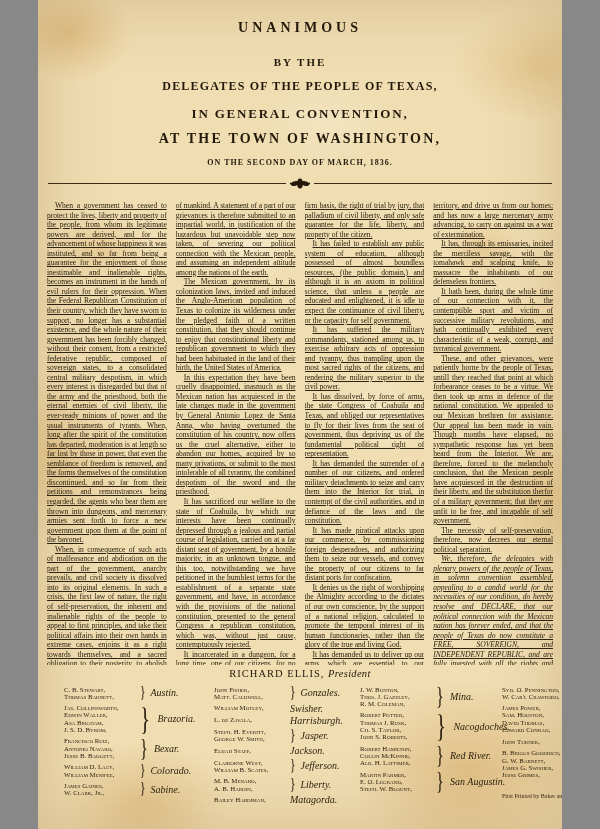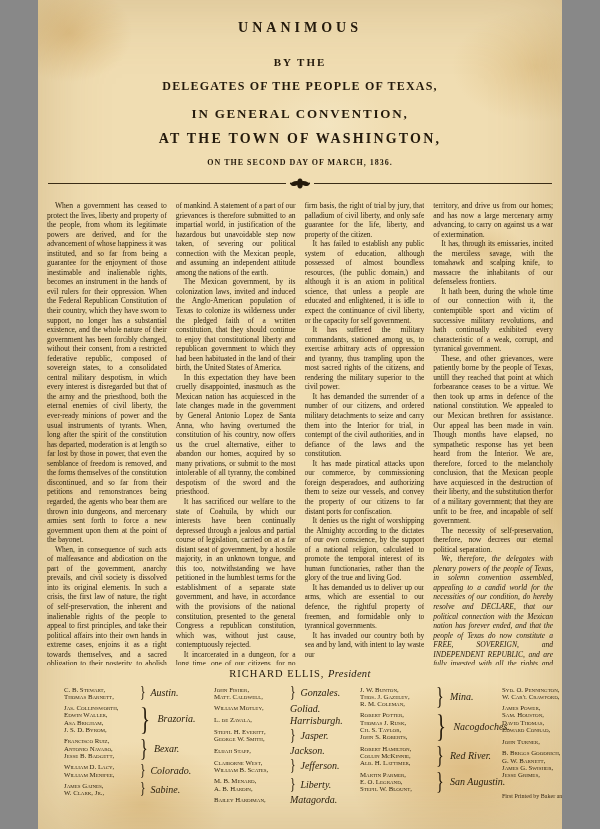--- a/index.html
+++ b/index.html
@@ -30,21 +30,21 @@
   .h-convention{margin-top:9px;font-size:13px;letter-spacing:1.8px;line-height:15px;}
   .h-washington{margin-top:9px;font-size:14px;letter-spacing:2.2px;line-height:17px;}
   .h-date{margin-top:11px;font-size:8px;letter-spacing:1px;line-height:9px;}
   .divider{display:flex;align-items:center;margin:11px 10px 0 10px;}
   .divider .rule{flex:1;height:1px;background:#3a2c16;}
   .divider .orn{margin:0 3px;display:flex;align-items:center;}
   .cols{
     display:grid;grid-template-columns:repeat(4,1fr);gap:9px;
     padding:0 9px;margin-top:12px;height:464px;overflow:hidden;
   }
-  .col{overflow:hidden;}
+  .col{overflow:hidden;text-decoration:underline;}
   .para{margin:0;text-align:justify;font-size:7.6px;line-height:9.55px;
     text-indent:8px;letter-spacing:-0.05px;}
   .para.noind{text-indent:0;}
   .para.ital{font-style:italic;}
   .president{text-align:center;font-size:10.5px;letter-spacing:1px;margin-top:2px;
     color:#241a0c;line-height:13px;}
   .president .ptitle{font-style:italic;letter-spacing:0.3px;}
   .sigs{display:grid;grid-template-columns:150px 146px 142px 1fr;
     padding:0 4px 0 26px;margin-top:4px;}
   .sig-group{display:flex;align-items:center;margin-bottom:1px;}
@@ -93,20 +93,21 @@
         <p class="para">The Mexican government, by its colonization laws, invited and induced the Anglo-American population of Texas to colonize its wilderness under the pledged faith of a written constitution, that they should continue to enjoy that constitutional liberty and republican government to which they had been habituated in the land of their birth, the United States of America.</p>
         <p class="para">In this expectation they have been cruelly disappointed, inasmuch as the Mexican nation has acquiesced in the late changes made in the government by General Antonio Lopez de Santa Anna, who having overturned the constitution of his country, now offers us the cruel alternative, either to abandon our homes, acquired by so many privations, or submit to the most intolerable of all tyranny, the combined despotism of the sword and the priesthood.</p>
         <p class="para">It has sacrificed our welfare to the state of Coahuila, by which our interests have been continually depressed through a jealous and partial course of legislation, carried on at a far distant seat of government, by a hostile majority, in an unknown tongue, and this too, notwithstanding we have petitioned in the humblest terms for the establishment of a separate state government, and have, in accordance with the provisions of the national constitution, presented to the general Congress a republican constitution, which was, without just cause, contemptuously rejected.</p>
         <p class="para">It incarcerated in a dungeon, for a long time, one of our citizens, for no other cause but a zealous endeavor to procure the acceptance of our constitution, and the establishment of a state government.</p>
         <p class="para">It has failed and refused to secure, on a</p>
       </div>
     <div class="col">
         <p class="para noind">firm basis, the right of trial by jury, that palladium of civil liberty, and only safe guarantee for the life, liberty, and property of the citizen.</p>
         <p class="para">It has failed to establish any public system of education, although possessed of almost boundless resources, (the public domain,) and although it is an axiom in political science, that unless a people are educated and enlightened, it is idle to expect the continuance of civil liberty, or the capacity for self government.</p>
         <p class="para">It has suffered the military commandants, stationed among us, to exercise arbitrary acts of oppression and tyranny, thus trampling upon the most sacred rights of the citizens, and rendering the military superior to the civil power.</p>
+        <p class="para">It has dissolved, by force of arms, the state Congress of Coahuila and Texas, and obliged our representatives to fly for their lives from the seat of government, thus depriving us of the fundamental political right of representation.</p>
         <p class="para">It has demanded the surrender of a number of our citizens, and ordered military detachments to seize and carry them into the Interior for trial, in contempt of the civil authorities, and in defiance of the laws and the constitution.</p>
         <p class="para">It has made piratical attacks upon our commerce, by commissioning foreign desperadoes, and authorizing them to seize our vessels, and convey the property of our citizens to far distant ports for confiscation.</p>
         <p class="para">It denies us the right of worshipping the Almighty according to the dictates of our own conscience, by the support of a national religion, calculated to promote the temporal interest of its human functionaries, rather than the glory of the true and living God.</p>
         <p class="para">It has demanded us to deliver up our arms, which are essential to our defence, the rightful property of freemen, and formidable only to tyrannical governments.</p>
         <p class="para">It has invaded our country both by sea and by land, with intent to lay waste our</p>
       </div>
     <div class="col">
         <p class="para noind">territory, and drive us from our homes; and has now a large mercenary army advancing, to carry on against us a war of extermination.</p>
         <p class="para">It has, through its emissaries, incited the merciless savage, with the tomahawk and scalping knife, to massacre the inhabitants of our defenseless frontiers.</p>
         <p class="para">It hath been, during the whole time of our connection with it, the contemptible sport and victim of successive military revolutions, and hath continually exhibited every characteristic of a weak, corrupt, and tyrranical government.</p>
@@ -172,21 +173,21 @@
             <div class="sig-name">John Fisher,</div>
             <div class="sig-name">Matt. Caldwell,</div>
           </div>
           <span class="sig-brace" style="font-size: 17.6px;">}</span>
           <span class="sig-county">Gonzales.</span>
         </div>
         <div class="sig-group">
           <div class="sig-names">
             <div class="sig-name">William Motley,</div>
           </div>
-          <span class="sig-county">Goliad.</span>
+          <span class="sig-county">Swisher.</span>
         </div>
         <div class="sig-group">
           <div class="sig-names">
             <div class="sig-name">L. de Zavala,</div>
           </div>
           <span class="sig-county">Harrisburgh.</span>
         </div>
         <div class="sig-group">
           <div class="sig-names">
             <div class="sig-name">Steph. H. Everitt,</div>

